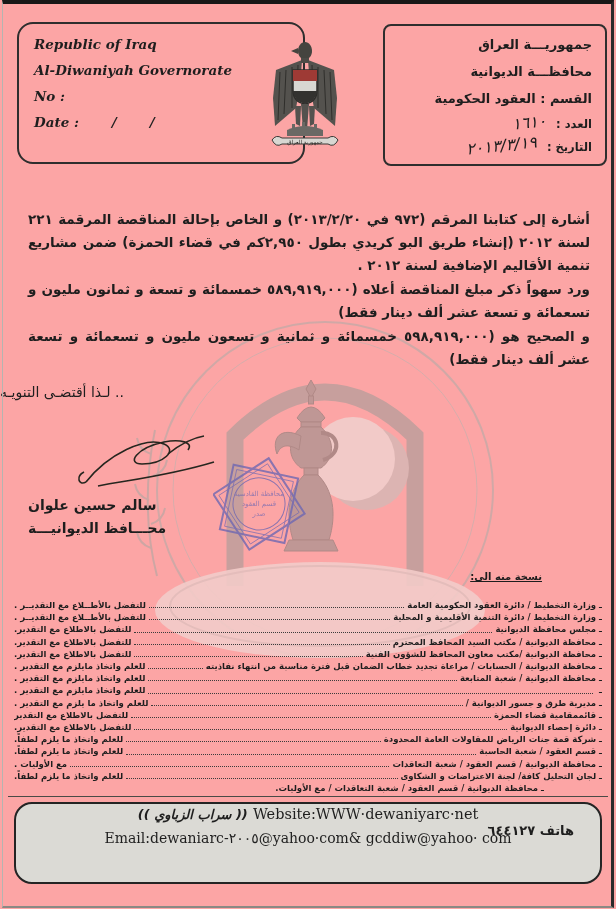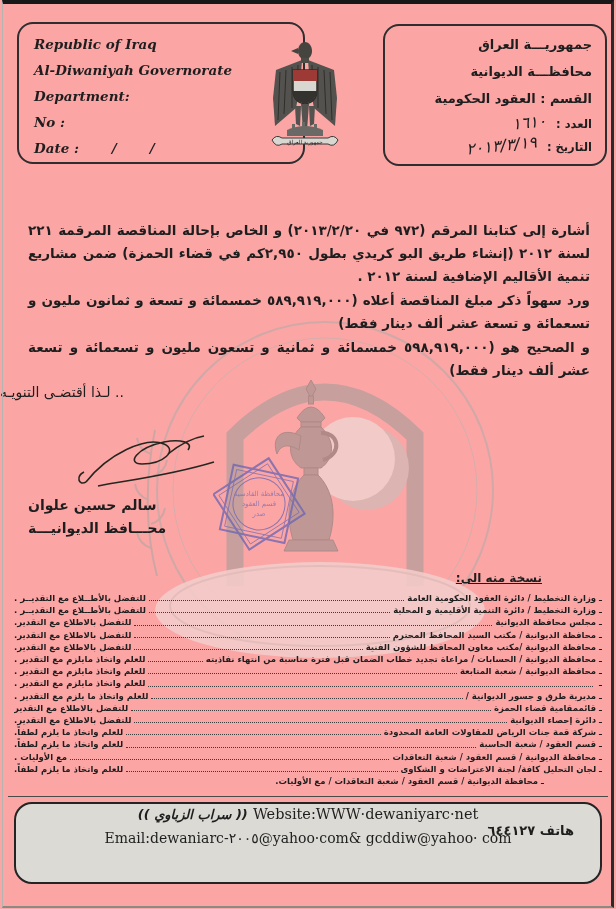--- a/index.html
+++ b/index.html
@@ -8,48 +8,48 @@
   .frame{position:absolute;left:2px;right:2px;top:0;bottom:1px;
          border-top:4px solid #181818;border-right:3px solid #2b2b2b;
          border-left:1px solid #b5b4b0;border-bottom:2px solid #8a8984;
          pointer-events:none;z-index:6;}
   
   .hl-box{position:absolute;left:17px;top:22px;width:288px;height:142px;box-sizing:border-box;
           border:2px solid #2e2e2e;border-radius:16px;padding:7px 15px;z-index:1;}
   .hl-line{font-family:"DejaVu Serif",serif;font-style:italic;font-weight:bold;
            font-size:13.5px;line-height:26px;white-space:pre;}
   .hr-box{position:absolute;left:383px;top:24px;width:224px;height:142px;box-sizing:border-box;
-          border:2px solid #2e2e2e;border-radius:16px;padding:5px 13px;direction:rtl;
+          border:2px solid #2e2e2e;border-radius:8px;padding:5px 13px;direction:rtl;
           text-align:right;z-index:1;}
   .hr-line{font-size:13px;font-weight:bold;line-height:27px;}
   .hr-meta{font-size:11.5px;font-weight:bold;line-height:21px;display:flex;align-items:baseline;}
   .hand{font-style:italic;font-size:16px;font-weight:normal;display:inline-block;
         transform:rotate(-6deg);margin-right:10px;}
   .emblem{position:absolute;left:262px;top:34px;width:86px;height:128px;z-index:1;}
   
   .subject{position:absolute;left:0;top:181px;width:616px;text-align:center;z-index:1;}
   .subject-title{font-size:15px;font-weight:bold;}
   .subject-sep{font-size:13px;letter-spacing:1px;line-height:11px;}
   
-  .body-text{position:absolute;left:28px;top:219px;width:562px;direction:rtl;
+  .body-text{position:absolute;left:28px;top:208px;width:562px;direction:rtl;
              text-align:justify;font-size:13.5px;font-weight:bold;line-height:23px;z-index:1;}
   .body-text p{margin:0 0 1px 0;}
   .closing{position:absolute;left:0;top:384px;width:616px;text-align:left;
            font-size:14px;font-weight:normal;z-index:1;}
   
   .watermark{position:absolute;left:115px;top:318px;width:420px;height:340px;opacity:.55;z-index:0;}
   .sig-svg{position:absolute;left:68px;top:424px;width:160px;height:75px;z-index:2;}
   .sig-block{position:absolute;left:28px;top:494px;width:182px;
              font-weight:bold;font-size:14px;line-height:23px;z-index:2;}
   .stamp{position:absolute;left:212px;top:448px;width:95px;height:112px;z-index:2;
          opacity:.8;transform:rotate(12deg);}
   
   .copies{position:absolute;left:14px;top:571px;width:588px;direction:rtl;z-index:1;}
-  .copies-heading{font-size:12px;font-weight:bold;text-decoration:underline;
-                  margin:0 60px 7px 0;}
+  .copies-heading{font-size:10px;font-weight:bold;text-decoration:underline;
+                  margin:0 60px 17px 0;}
   .copy-row{display:flex;align-items:flex-end;font-size:8.5px;font-weight:bold;
             line-height:12.2px;white-space:nowrap;overflow:hidden;}
   .bullet{margin-left:3px;}
   .dots{flex:1;min-width:6px;border-bottom:1.2px dotted #3c3c3c;margin:0 3px 3px 3px;}
   .copy-row-final{margin-right:58px;}
   .copy-row-final .dots{border-bottom:none;}
   
   .footer-rule{position:absolute;left:8px;top:796px;width:600px;border-top:1.5px solid #4a4a46;z-index:1;}
   .footer-box{position:absolute;left:14px;top:802px;width:588px;height:82px;box-sizing:border-box;
               border:2.5px solid #242424;border-radius:18px;background:#dbdad5;z-index:1;}
@@ -91,21 +91,20 @@
       <path d="M186,118 C166,108 156,120 162,136 C166,126 174,126 184,132 Z"></path>
       <path d="M206,115 C224,114 228,136 208,142" fill="none" stroke-width="4"></path>
     </g>
     <ellipse cx="205" cy="292" rx="165" ry="48" fill="#eae9e5" opacity="0.92"></ellipse>
     <ellipse cx="205" cy="288" rx="150" ry="40" fill="none" stroke="#d2d1cd" stroke-width="2"></ellipse>
   </svg>
 
   <div class="hl-box">
     <div class="hl-line">Republic of Iraq</div>
     <div class="hl-line">Al-Diwaniyah Governorate</div>
-    <div class="hl-line">Department:</div>
     <div class="hl-line">No :</div>
     <div class="hl-line">Date :       /       /</div>
   </div>
 
   <div class="hr-box">
     <div class="hr-line">جمهوريـــة العراق</div>
     <div class="hr-line">محافظـــة الديوانية</div>
     <div class="hr-line">القسم : العقود الحكومية</div>
     <div class="hr-meta">
       <span>العدد :</span>

